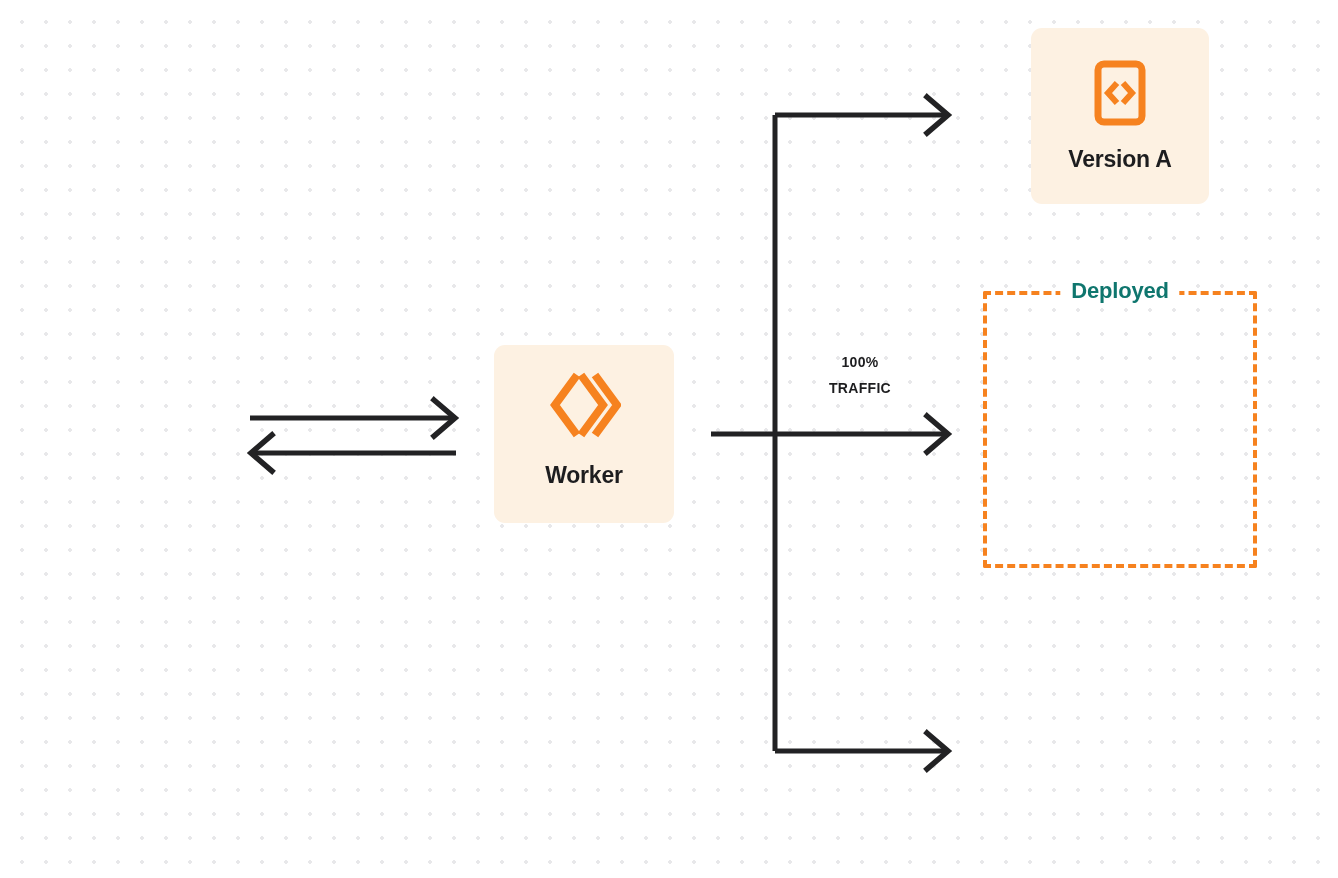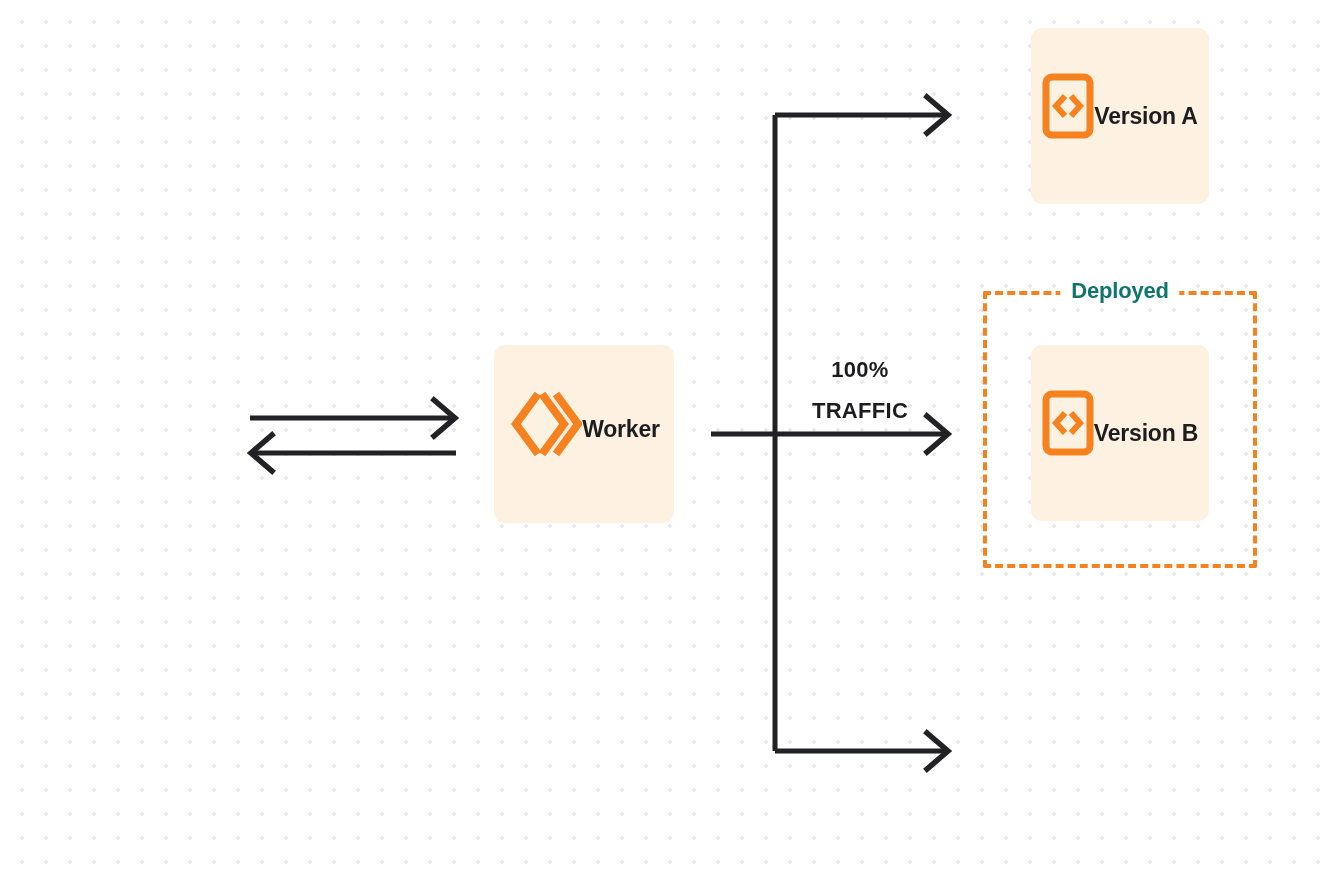--- a/index.html
+++ b/index.html
@@ -23,20 +23,21 @@
     background-size: 24px 24px;
     background-position: 10px 10px;
   }
 
   
   .node {
     position: absolute;
     box-sizing: border-box;
     border-radius: 11px;
     display: flex;
+    flex-direction: column;
     align-items: center;
     justify-content: center;
   }
 
   .node-label {
     font-size: 23px;
     font-weight: bold;
     color: #1d1d1f;
     letter-spacing: -0.2px;
     white-space: nowrap;
@@ -107,21 +108,21 @@
     line-height: 1;
   }
 
   
   #traffic-label {
     position: absolute;
     left: 800px;
     top: 350px;
     width: 120px;
     text-align: center;
-    font-size: 22px;
+    font-size: 14px;
     font-weight: bold;
     color: #1d1d1f;
     letter-spacing: 0.3px;
     line-height: 1.85;
   }
   #traffic-label div { white-space: nowrap; }
 
   
   #edges {
     position: absolute;
@@ -211,25 +212,15 @@
         <path d="M29 23 L38 33 L29 43" stroke="#f6821f" stroke-width="6" stroke-linecap="butt" stroke-linejoin="miter" fill="none"></path>
       </svg>
     </span>
     <span class="node-label">Version A</span>
   </div>
 
   <div id="deployed-box">
     <div id="deployed-label">Deployed</div>
   </div>
 
-  <div id="version-b-node" class="node version-node">
-    <span class="node-icon">
-      <svg width="52" height="66" viewBox="0 0 52 66" fill="none">
-        <rect x="4" y="4" width="44" height="58" rx="6" ry="6" stroke="#f6821f" stroke-width="7" fill="none"></rect>
-        <path d="M23 23 L14 33 L23 43" stroke="#f6821f" stroke-width="6" stroke-linecap="butt" stroke-linejoin="miter" fill="none"></path>
-        <path d="M29 23 L38 33 L29 43" stroke="#f6821f" stroke-width="6" stroke-linecap="butt" stroke-linejoin="miter" fill="none"></path>
-      </svg>
-    </span>
-    <span class="node-label">Version B</span>
-  </div>
 
 
 </div>
 
 </body></html>

